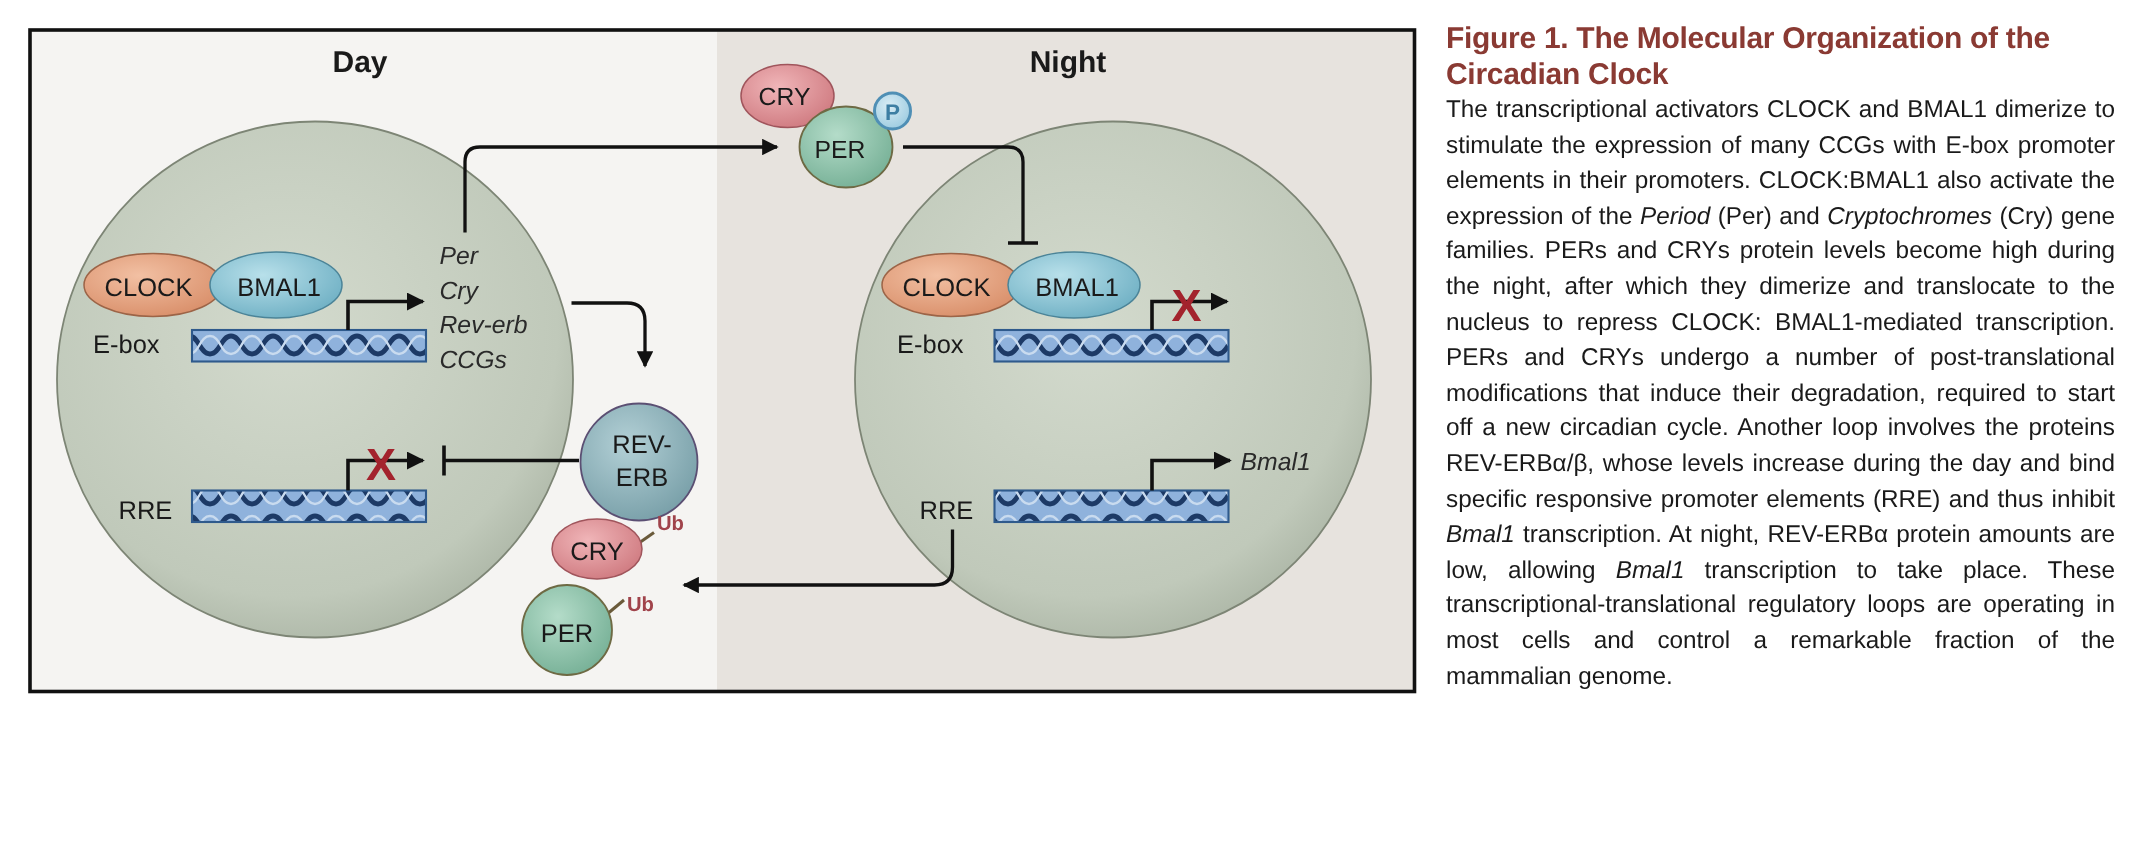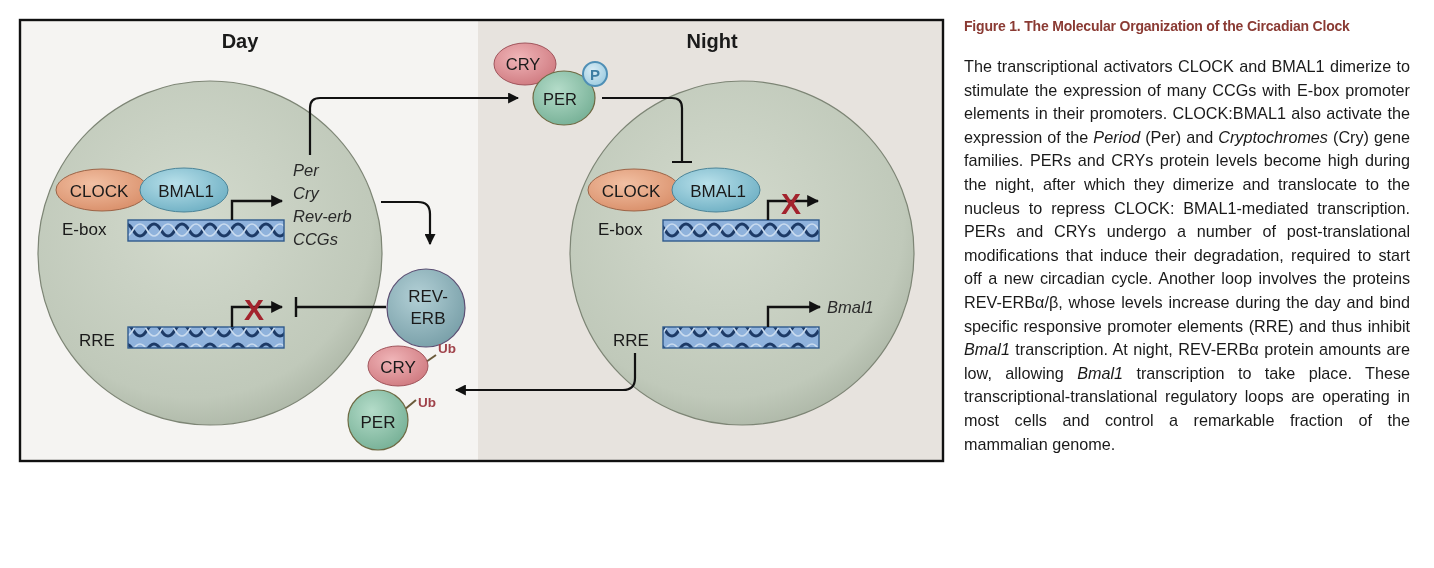--- a/index.html
+++ b/index.html
@@ -1,23 +1,23 @@
 <!DOCTYPE html>
 <html><head>
 <meta charset="utf-8">
 <style>
   html, body { margin: 0; padding: 0; background: #ffffff; }
   body { width: 1434px; height: 568px; position: relative; overflow: hidden;
          font-family: "Liberation Sans", sans-serif; }
   #figure { position: absolute; left: 0; top: 0; }
   #figure text { font-family: "Liberation Sans", sans-serif; }
   .caption { position: absolute; left: 964px; top: 14px; width: 446px; }
-  .caption-title { color: #8a3a33; font-weight: bold; font-size: 14px; line-height: 24px;
+  .caption-title { color: #8a3a33; font-weight: bold; font-size: 20px; line-height: 24px;
                    margin: 0; letter-spacing: -0.2px; }
-  .caption-body { margin: 17px 0 0 0; font-size: 16.2px; line-height: 23.6px; color: #1a1a1a;
+  .caption-body { margin: 0 0 0 0; font-size: 16.2px; line-height: 23.6px; color: #1a1a1a;
                   text-align: justify; }
   .caption-body em { font-style: italic; }
 </style>
 </head>
 <body>
 
 <svg id="figure" width="950" height="568" viewBox="0 0 950 568">
   <defs>
     <radialGradient id="nucGrad" cx="45%" cy="40%" r="65%">
       <stop offset="0%" stop-color="#d3dacd"></stop>

